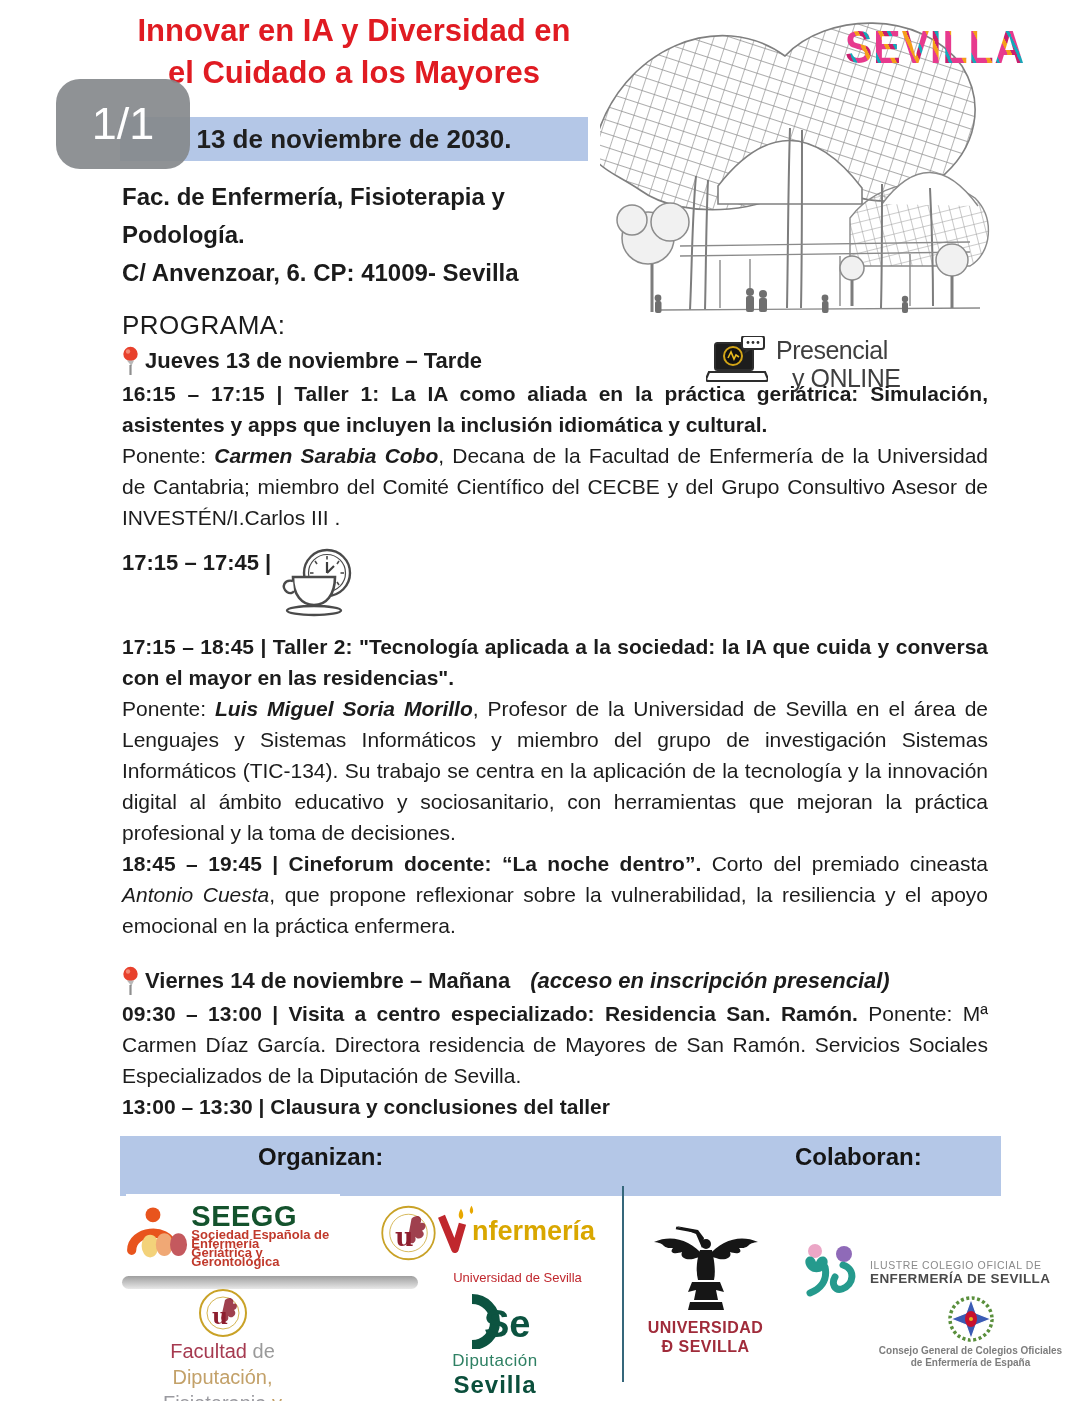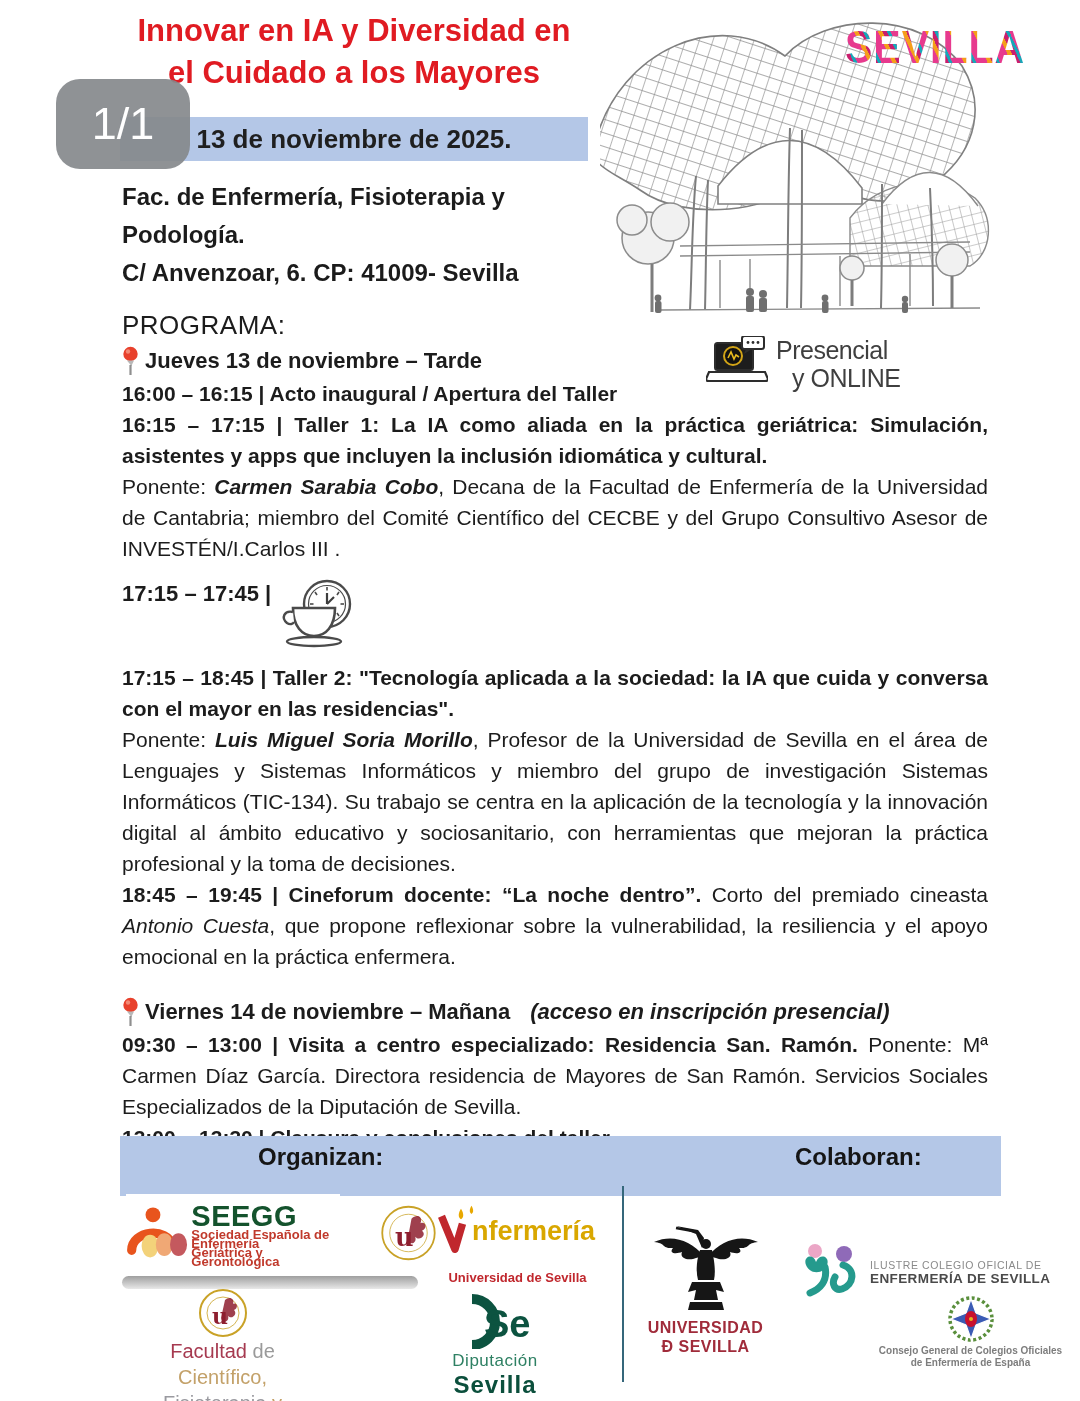--- a/index.html
+++ b/index.html
@@ -72,21 +72,21 @@
     background:linear-gradient(#9f9f9f,#e8e8e8); }
 
   .faculty { left:125px; top:1288px; width:195px; text-align:center; }
   .faculty .lines { font-size:20px; line-height:26px; font-weight:500; }
   .fac-w1 { color:#a63a50; } .fac-w2 { color:#9a9a9a; } .fac-w3 { color:#c3a169; }
   .fac-w4 { color:#9a9aa0; } .fac-w5 { color:#c3a169; }
 
   .usnurse { left:380px; top:1194px; width:215px; }
   .usnurse .row { display:flex; align-items:flex-start; }
   .usnurse .word { color:#d9a700; font-size:27px; font-weight:bold; margin-top:22px; margin-left:-4px; }
-  .usnurse .sub { color:#c0272d; font-size:13px; font-weight:bold; text-align:center; margin-top:-2px; margin-left:60px; }
+  .usnurse .sub { color:#c0272d; font-size:13px; font-weight:normal; text-align:center; margin-top:-2px; margin-left:60px; }
 
   .diputacion { left:420px; top:1293px; width:150px; text-align:center; }
   .diputacion .l1 { color:#2e8063; font-size:17px; letter-spacing:0.5px; margin-top:2px; }
   .diputacion .l2 { color:#0b4f3c; font-size:24px; font-weight:bold; letter-spacing:1px; }
 
   .vdivider { left:622px; top:1186px; width:2px; height:196px; background:#35677b; }
 
   .usev { left:633px; top:1222px; width:145px; text-align:center; }
   .usev .t { color:#a02b3a; font-weight:bold; font-size:16px; line-height:19px; letter-spacing:0.5px; }
 
@@ -108,21 +108,21 @@
   <div class="abs title">
     <div>Innovar en IA y Diversidad en</div>
     <div>el Cuidado a los Mayores</div>
   </div>
 
   <div class="abs page-badge">
     <span>1/1</span>
   </div>
 
   <div class="abs date-banner">
-    <span>13 de noviembre de 2025.</span>
+    <span>13 de noviembre de 2030.</span>
   </div>
 
   <div class="abs venue">
     <div>Fac. de Enfermería, Fisioterapia y</div>
     <div>Podología.</div>
     <div>C/ Anvenzoar, 6. CP: 41009- Sevilla</div>
   </div>
 
   <div class="abs illus">
     <svg viewBox="0 0 392 326" width="392" height="326">
@@ -212,21 +212,20 @@
     <div class="day-line">
       <svg width="17" height="30" viewBox="0 0 17 30">
         <circle cx="8.5" cy="8" r="7.2" fill="#e8412c"></circle>
         <circle cx="6" cy="5.5" r="2.2" fill="#f28a76"></circle>
         <path d="M5,14.5 L12,14.5 L9.4,20 Z" fill="#b8b8b8"></path>
         <path d="M8.5,19 L8.5,29" stroke="#8f8f8f" stroke-width="2.2"></path>
       </svg>
       <span>Jueves 13 de noviembre – Tarde</span>
     </div>
 
-    <div class="b">16:00 – 16:15 | Acto inaugural / Apertura del Taller</div>
     <div class="b just">16:15 – 17:15 | Taller 1: La IA como aliada en la práctica geriátrica: Simulación, asistentes y apps que incluyen la inclusión idiomática y cultural.</div>
     <div class="just">
       <span>Ponente: </span><span class="bi">Carmen Sarabia Cobo</span><span>, Decana de la Facultad de Enfermería de la Universidad de Cantabria; miembro del Comité Científico del CECBE y del Grupo Consultivo Asesor de INVESTÉN/I.Carlos III .</span>
     </div>
 
     <div class="gap-s"></div>
     <div class="break-row">
       <span class="b" style="font-size:22px;">17:15 – 17:45 |</span>
       <svg width="86" height="70" viewBox="0 0 86 70">
         <circle cx="56" cy="26" r="23" fill="#ffffff" stroke="#4a4a4a" stroke-width="2.4"></circle>
@@ -301,21 +300,21 @@
   <div class="abs faculty">
     <svg width="52" height="50" viewBox="0 0 52 50" style="margin:0 auto;">
       <circle cx="26" cy="25" r="23" fill="#ffffff" stroke="#c9a227" stroke-width="2"></circle>
       <circle cx="26" cy="25" r="16" fill="none" stroke="#c9a227" stroke-width="0.8"></circle>
       <text x="15" y="36" font-family="DejaVu Serif, serif" font-size="22" font-weight="bold" fill="#8e1f2f">u</text>
       <path d="M28,12 C32,8 38,10 36,16 C40,14 42,20 37,22 C41,26 35,32 31,28 C33,34 25,36 24,30" fill="#8e1f2f" opacity="0.85"></path>
     </svg>
     <div class="lines">
       <span class="fac-w1">Facultad</span>
       <span class="fac-w2">de</span>
-      <span class="fac-w3">Científico,</span><br>
+      <span class="fac-w3">Diputación,</span><br>
       <span class="fac-w4">Fisioterapia</span>
       <span class="fac-w5">y</span>
       
     </div>
   </div>
 
   <div class="abs usnurse">
     <div class="row">
       <svg width="76" height="78" viewBox="0 0 76 78">
         <circle cx="38" cy="39" r="35" fill="#ffffff" stroke="#c9a227" stroke-width="2.4"></circle>

